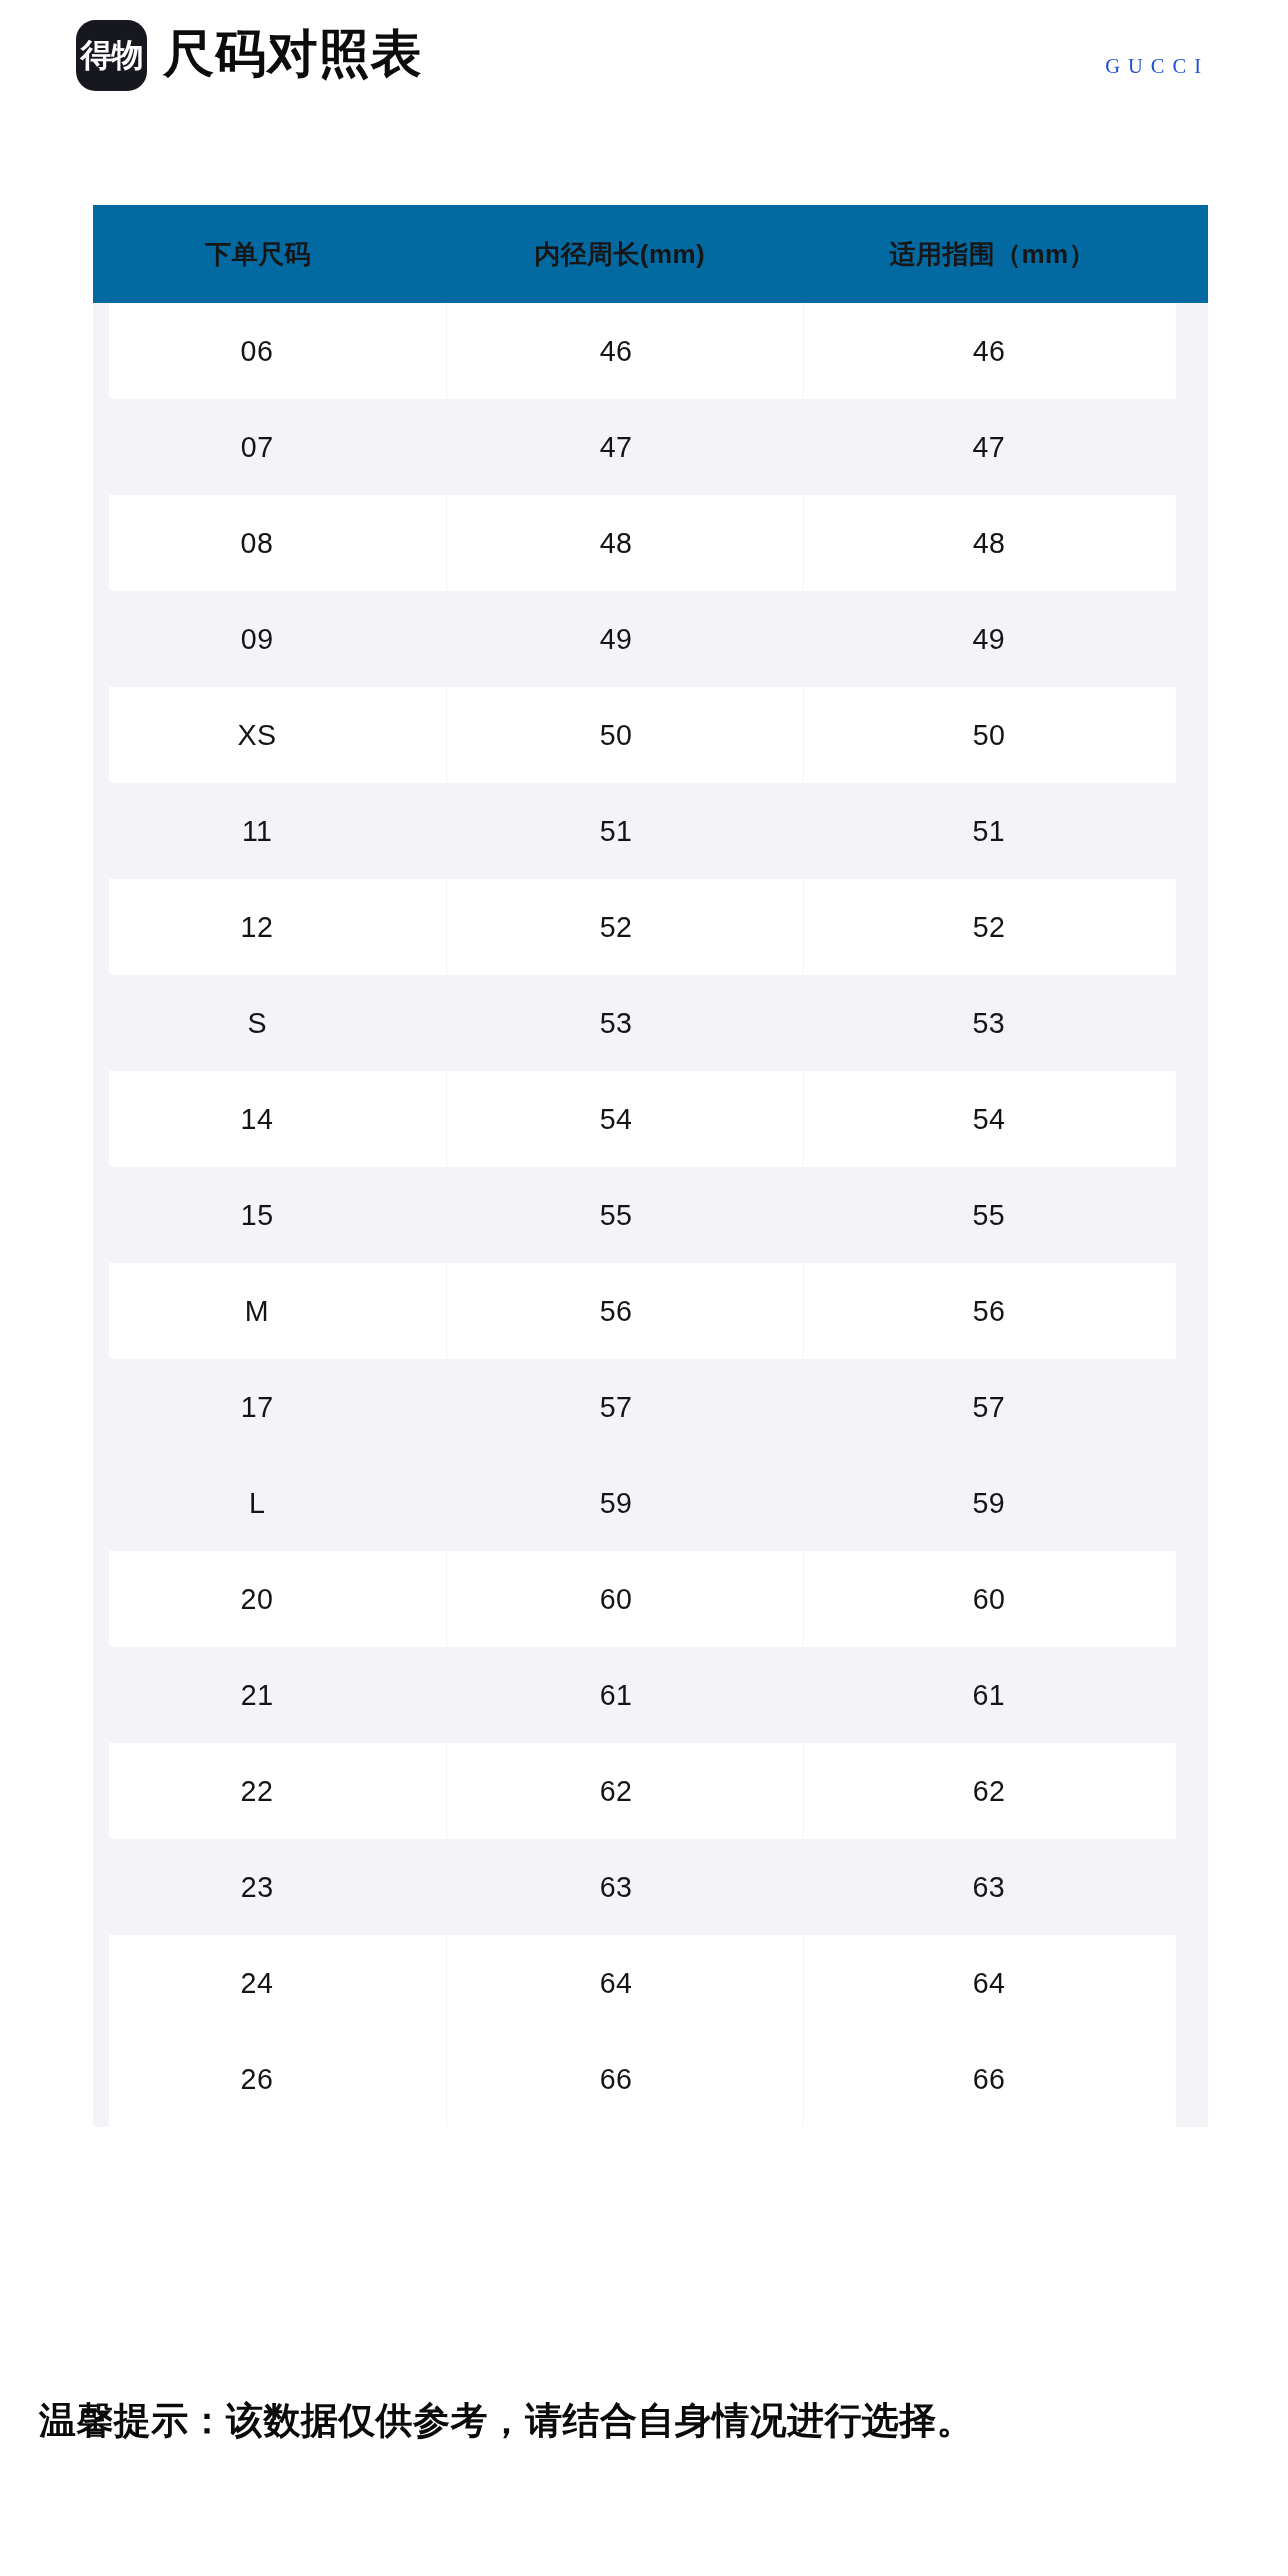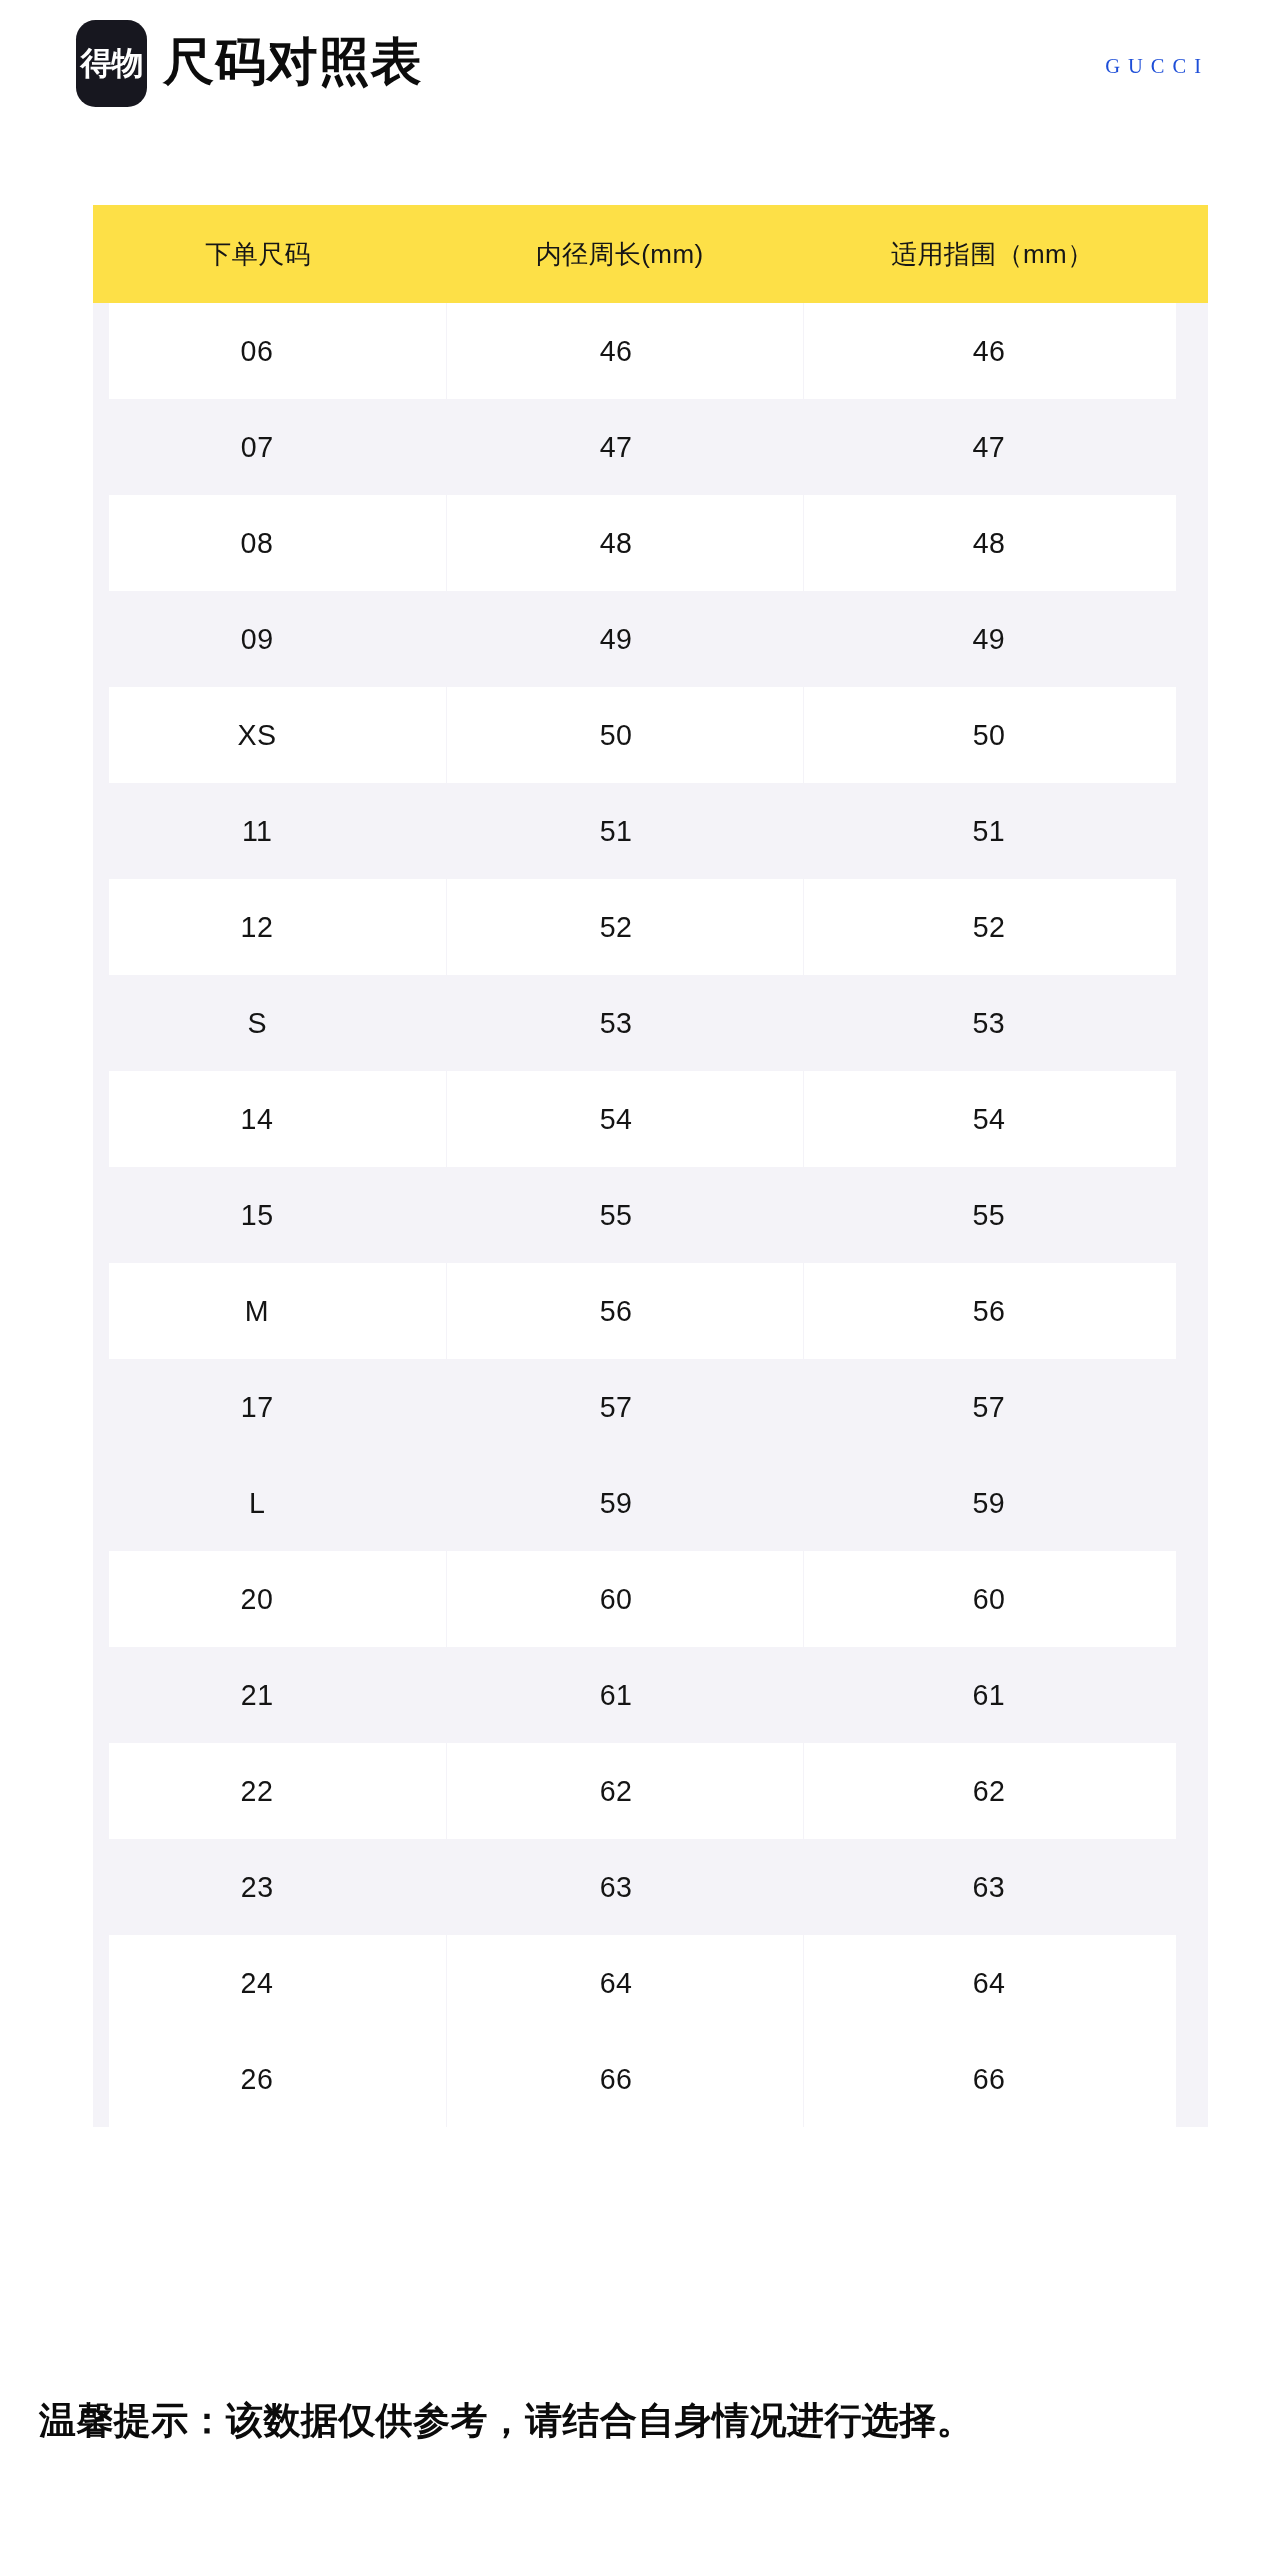--- a/index.html
+++ b/index.html
@@ -24,21 +24,21 @@
   }
   .brand-block {
     position: absolute;
     left: 76px;
     top: 19.6px;
     display: flex;
     align-items: center;
   }
   .app-logo {
     width: 71px;
-    height: 87px;
+    height: 71px;
     border-radius: 19.6px;
     background: #17171f;
     color: #ffffff;
     display: flex;
     align-items: center;
     justify-content: center;
     font-size: 32px;
     font-weight: 700;
     letter-spacing: -0.9px;
     line-height: 1;
@@ -78,23 +78,23 @@
     width: 100%;
     border-collapse: collapse;
     table-layout: fixed;
   }
   .size-table col.c1 { width: 353px; }
   .size-table col.c2 { width: 357px; }
   .size-table col.c3 { width: 404px; }
 
   .size-table thead th {
     height: 98px;
-    background: #fde047;
+    background: #0369a1;
     font-size: 26px;
-    font-weight: 400;
+    font-weight: 700;
     color: #161616;
     text-align: center;
     vertical-align: middle;
     border: none;
     padding: 0;
     letter-spacing: 0.4px;
   }
   .size-table thead th.h1 { padding-right: 23px; }
   .size-table thead th.h2 { padding-right: 10.7px; }
   .size-table thead th.h3 { padding-right: 27px; }

